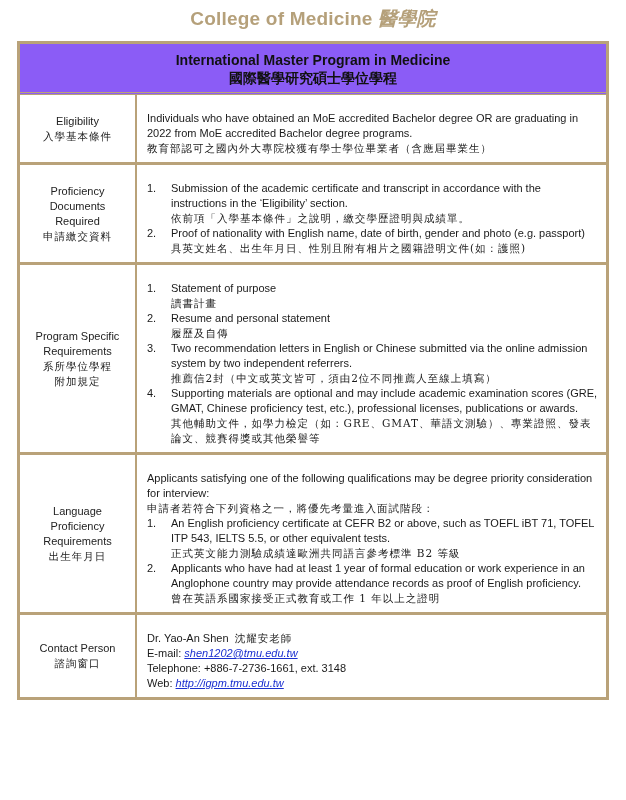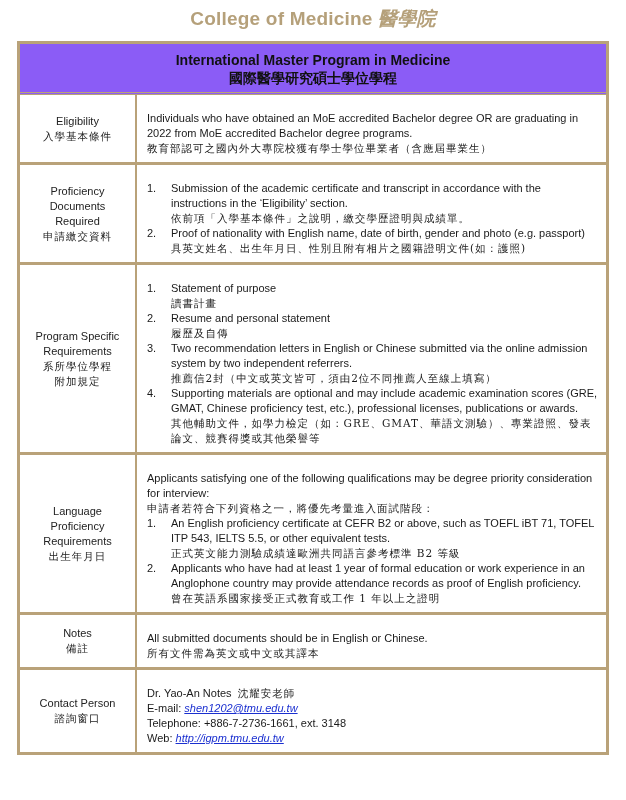--- a/index.html
+++ b/index.html
@@ -142,39 +142,29 @@
           <li>
             <span class="num">2.</span>
             <span class="block">Applicants who have had at least 1 year of formal education or work experience in an Anglophone country may provide attendance records as proof of English proficiency.</span>
             <span class="block zhs">曾在英語系國家接受正式教育或工作 1 年以上之證明</span>
           </li>
         </ol>
       </td>
     </tr>
 
 
-    <tr style="height:50px">
-      <td class="label">
-        <span class="block">Notes</span>
-        <span class="block zhs">備註</span>
-      </td>
-      <td class="content">
-        <span class="block">All submitted documents should be in English or Chinese.</span>
-        <span class="block zhs">所有文件需為英文或中文或其譯本</span>
-      </td>
-    </tr>
 
     <tr style="height:81px">
       <td class="label">
         <span class="block">Contact Person</span>
         <span class="block zhs">諮詢窗口</span>
       </td>
       <td class="content">
         <span class="block">
-          <span>Dr. Yao-An Notes</span>&nbsp;
+          <span>Dr. Yao-An Shen</span>&nbsp;
           <span class="zhs">沈耀安老師</span>
         </span>
         <span class="block">
           <span>E-mail:</span>
           <a class="link" href="#">shen1202@tmu.edu.tw</a>
         </span>
         <span class="block">
           <span>Telephone:</span>
           <span>+886-7-2736-1661, ext. 3148</span>
         </span>

